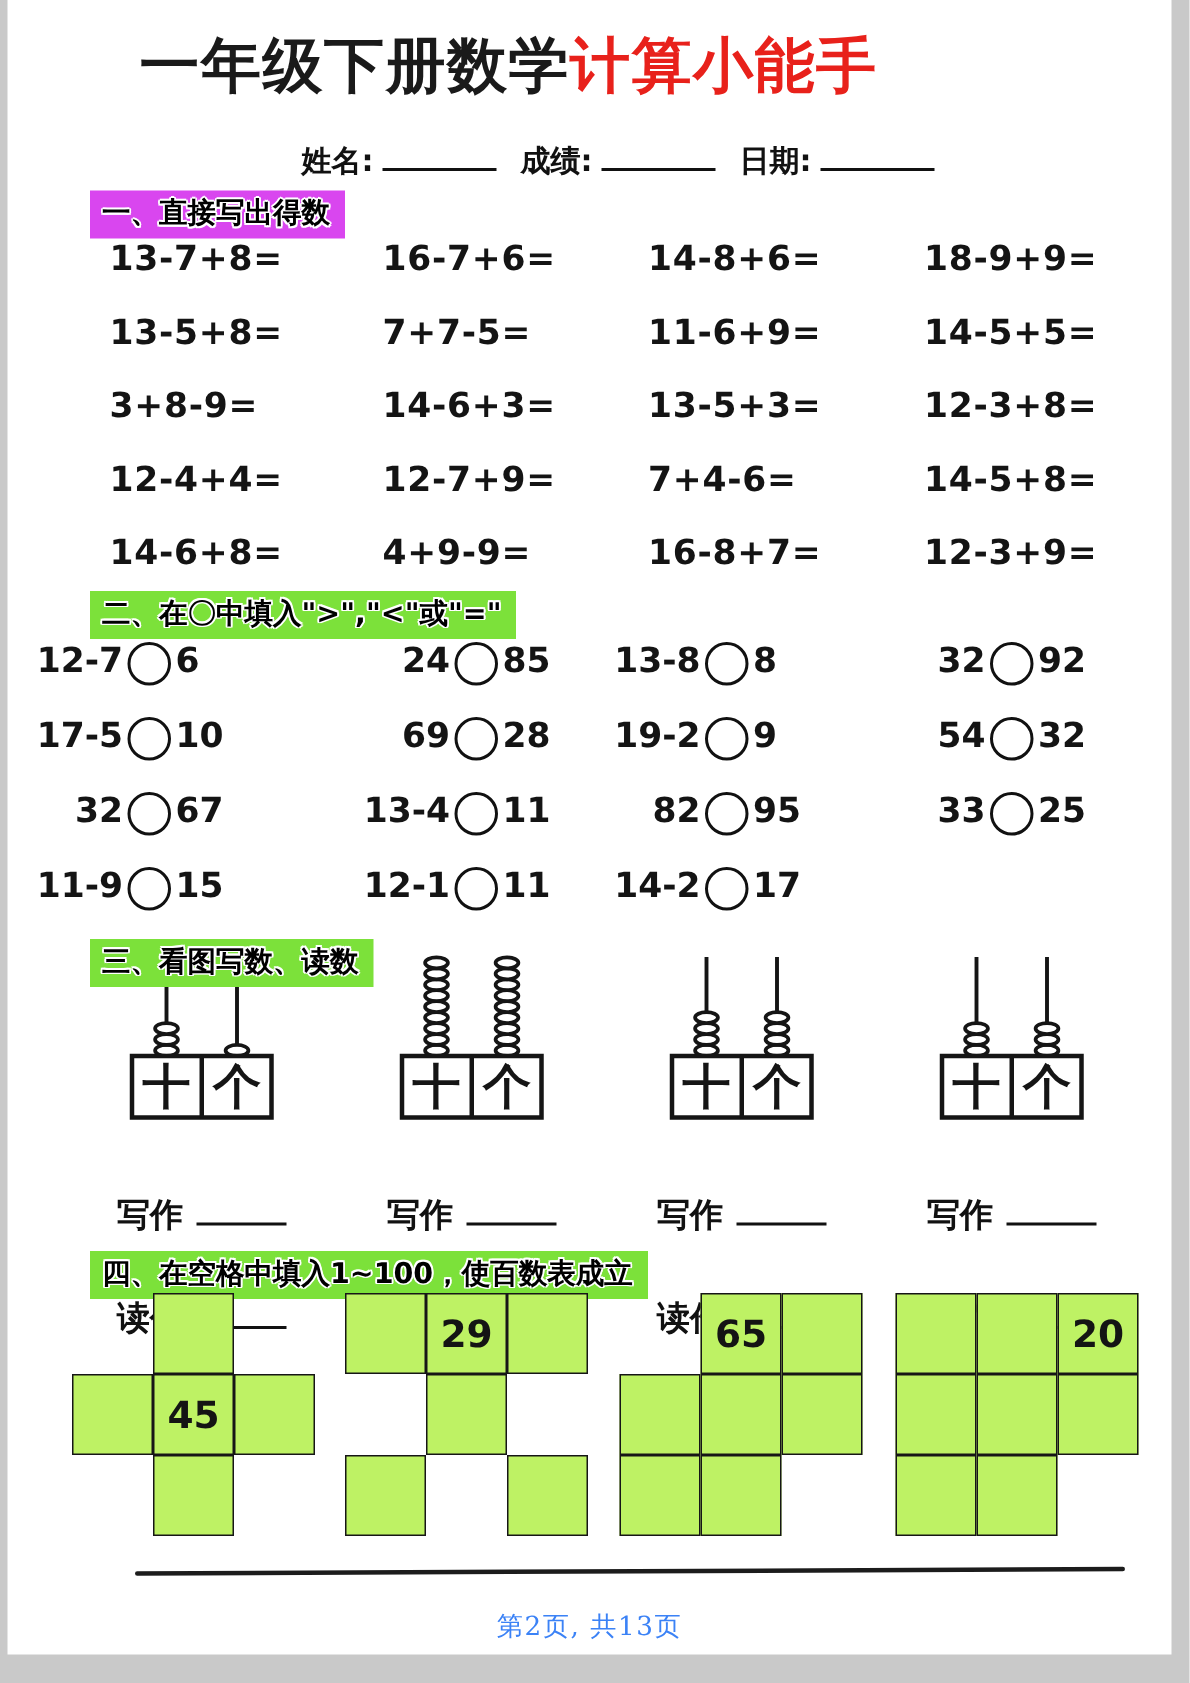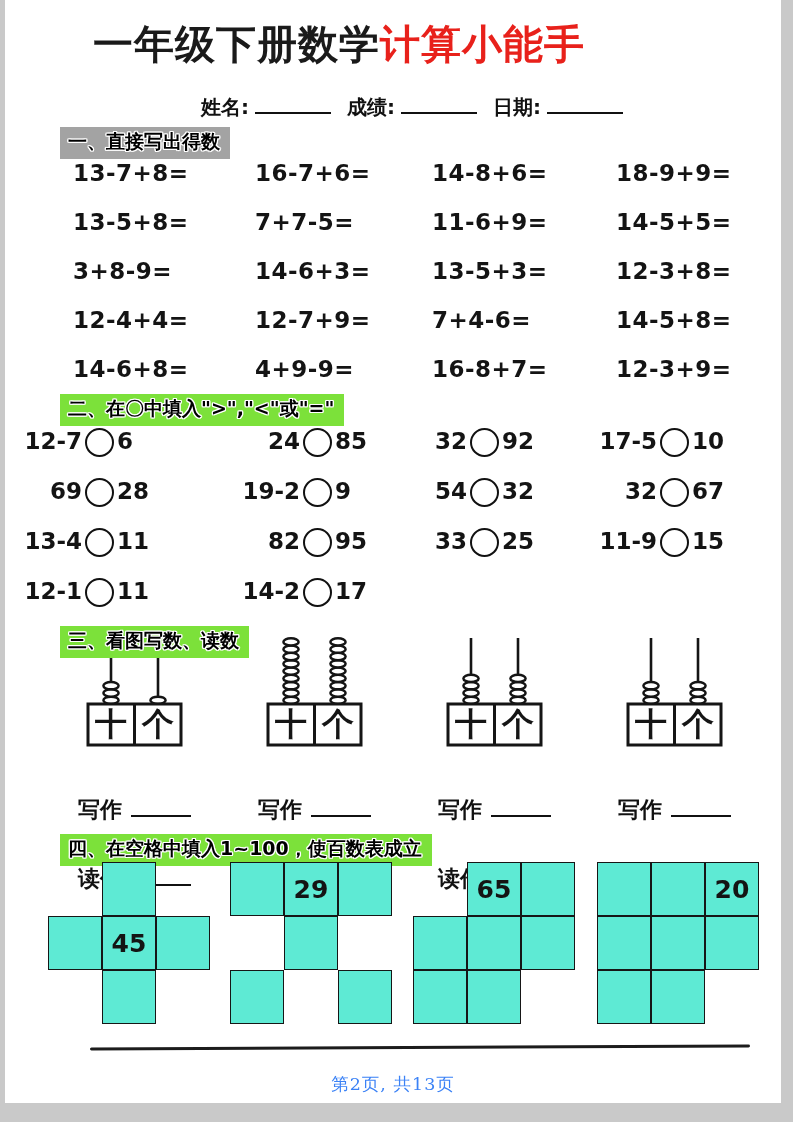--- a/index.html
+++ b/index.html
@@ -73,21 +73,21 @@
     display:inline-block;width:60px;height:18px;
     border-bottom:2.6px solid #111;margin-left:9px;
   }
   
   .g4{
     position:absolute;display:grid;
     grid-template-columns:repeat(3,54px);grid-auto-rows:54px;
   }
   .g4 .cell{
     border:1.6px solid #161616;display:flex;align-items:center;justify-content:center;
-    font-size:25px;font-weight:600;color:#141414;background:#5eead4;
+    font-size:25px;font-weight:600;color:#141414;background:#bef264;
   }
   .g4 .none{border:none;background:transparent;visibility:hidden;}
   
   .rule{
     position:absolute;left:85px;top:1046px;width:660px;height:3.2px;
     background:#1c1c1c;transform:rotate(-0.25deg);border-radius:2px;
   }
   .footer{
     position:absolute;left:0;top:1072px;width:100%;text-align:center;
     font-family:"DejaVu Serif",serif;font-size:17.5px;color:#3b82f6;letter-spacing:1px;
@@ -99,21 +99,21 @@
 <div class="page">
 
   <div class="title">
     <span>一年级下册数学</span><span class="red" style="color: rgb(232, 33, 27);">计算小能手</span>
   </div>
 
   <div class="meta">
     <span>姓名:</span><span class="mblank"></span><span>成绩:</span><span class="mblank"></span><span>日期:</span><span class="mblank"></span>
   </div>
 
-  <div class="shead" style="left: 55px; top: 127px; background: #a3a3a3;">一、直接写出得数</div>
+  <div class="shead" style="left: 55px; top: 127px; background: #d946ef;">一、直接写出得数</div>
   <div class="s1grid">
       <div class="eq">13-7+8=</div>
       <div class="eq">16-7+6=</div>
       <div class="eq">14-8+6=</div>
       <div class="eq">18-9+9=</div>
       <div class="eq">13-5+8=</div>
       <div class="eq">7+7-5=</div>
       <div class="eq">11-6+9=</div>
       <div class="eq">14-5+5=</div>
       <div class="eq">3+8-9=</div>
@@ -134,20 +134,25 @@
   <div class="s2grid">
       <div class="cmp">
         <span class="lhs">12-7</span>
         <span class="circ"></span>
         <span class="rhs">6</span>
       </div>
       <div class="cmp">
         <span class="lhs">24</span>
         <span class="circ"></span>
         <span class="rhs">85</span>
+      </div>
+      <div class="cmp">
+        <span class="lhs">13-8</span>
+        <span class="circ"></span>
+        <span class="rhs">8</span>
       </div>
       <div class="cmp">
         <span class="lhs">32</span>
         <span class="circ"></span>
         <span class="rhs">92</span>
       </div>
       <div class="cmp">
         <span class="lhs">17-5</span>
         <span class="circ"></span>
         <span class="rhs">10</span>

